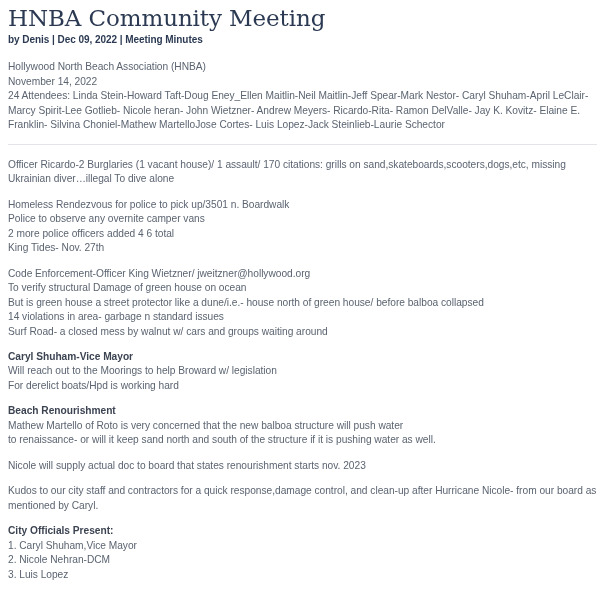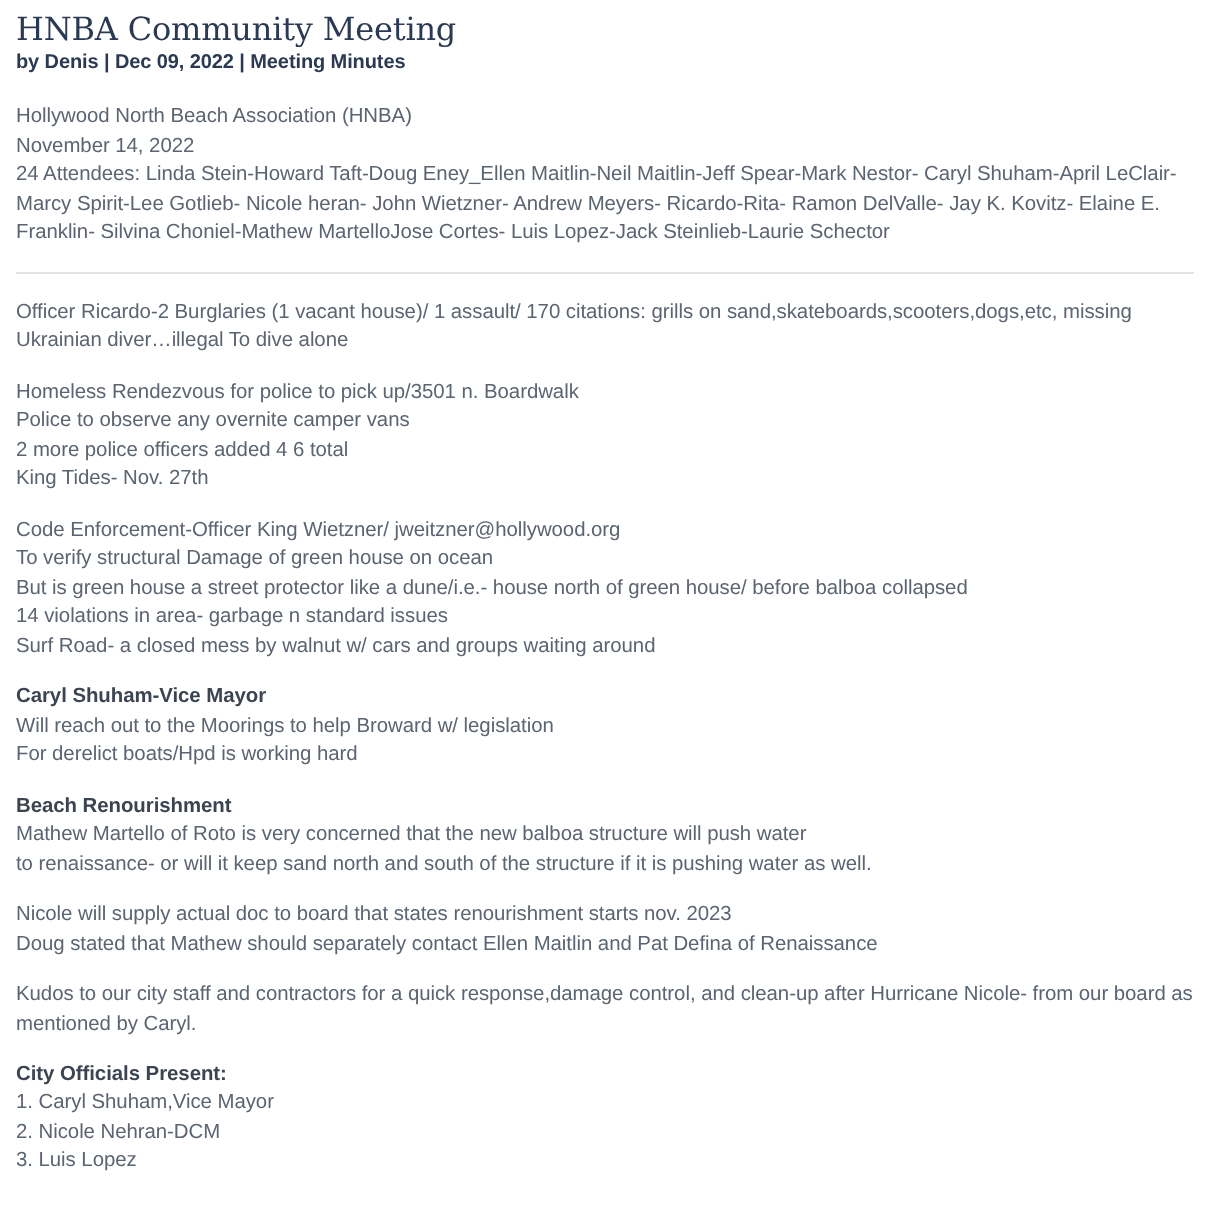--- a/index.html
+++ b/index.html
@@ -14,21 +14,21 @@
     font-family: "Liberation Sans", sans-serif;
     -webkit-font-smoothing: antialiased;
   }
   .page {
     box-sizing: border-box;
     width: 605px;
     padding: 6px 8px 0 8px;
   }
   .post-title {
     font-family: "DejaVu Serif", "Liberation Serif", serif;
-    font-size: 16px;
+    font-size: 23px;
     font-weight: 400;
     letter-spacing: -0.1px;
     color: #2b3a52;
     line-height: 1.12;
     margin: 0 0 2px 0;
     white-space: nowrap;
   }
   .post-meta {
     font-size: 10px;
     font-weight: bold;
@@ -107,21 +107,20 @@
     </div>
 
     <div class="para">
       <span class="line sec-head">Beach Renourishment</span>
       <span class="line">Mathew Martello of Roto is very concerned that the new balboa structure will push water</span>
       <span class="line">to renaissance- or will it keep sand north and south of the structure if it is pushing water as well.</span>
     </div>
 
     <div class="para">
       <span class="line">Nicole will supply actual doc to board that states renourishment starts nov. 2023</span>
-      <span class="line">Doug stated that Mathew should separately contact Ellen Maitlin and Pat Defina of Renaissance</span>
     </div>
 
     <div class="para">
       <span class="line">Kudos to our city staff and contractors for a quick response,damage control, and clean-up after Hurricane Nicole- from our board as mentioned by Caryl.</span>
     </div>
 
     <div class="para">
       <span class="line sec-head">City Officials Present:</span>
       <span class="line">1. Caryl Shuham,Vice Mayor</span>
       <span class="line">2. Nicole Nehran-DCM</span>

